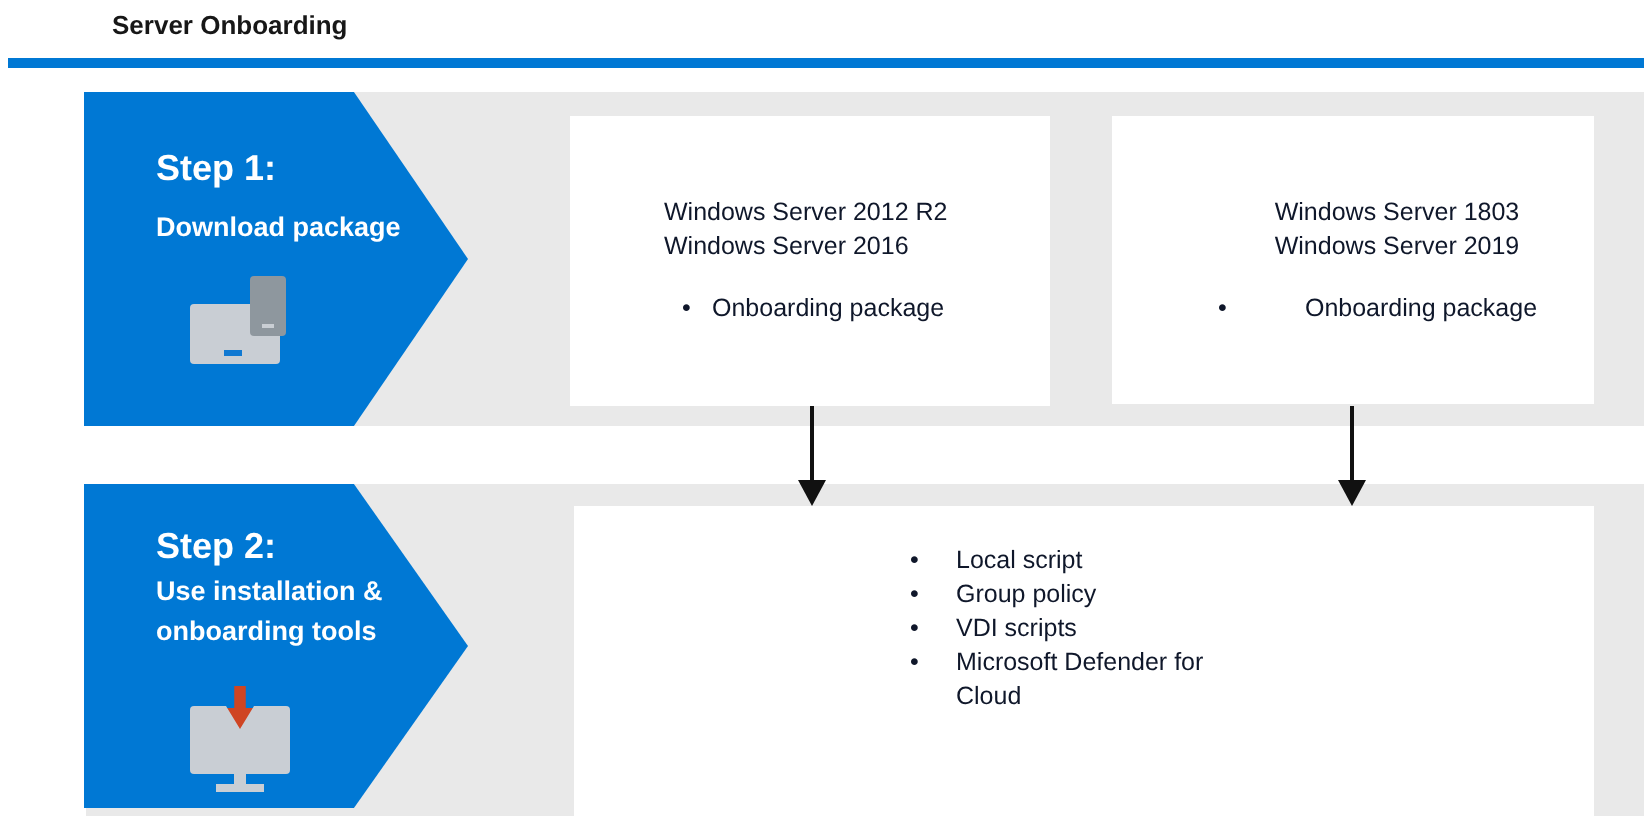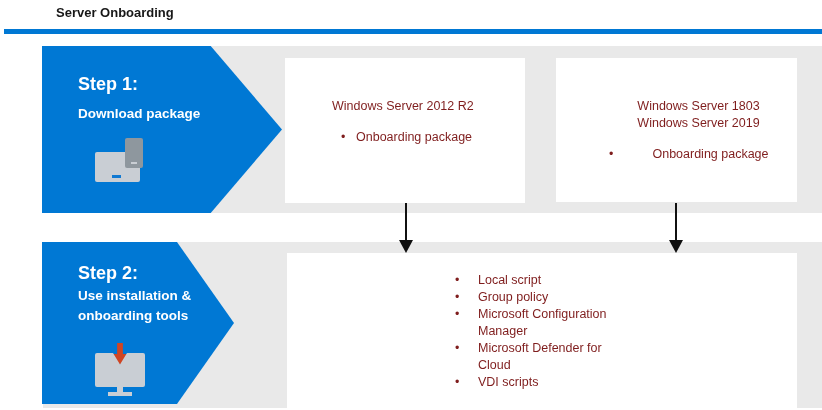--- a/index.html
+++ b/index.html
@@ -15,21 +15,21 @@
   
   .band { position:absolute; left:43px; width:779px; background:#e9e9e9; }
   .band1 { top:46px; height:167px; }
   .band2 { top:242px; height:166px; }
 
   
   .step-arrow {
     position:absolute; left:42px; width:192px; background:#0078d4; color:#ffffff;
     clip-path:polygon(0 0, 70.3% 0, 100% 50%, 70.3% 100%, 0 100%);
   }
-  .step1 { top:46px; height:167px;padding-left:48px; }
+  .step1 { top:46px; height:167px; }
   .step2 { top:242px; height:162px; }
   .step-label { position:absolute; left:36px; font-size:18px; font-weight:700; }
   .step-desc  { position:absolute; left:36px; font-size:13.5px; font-weight:600; line-height:20px; }
   .step1 .step-label { top:28px; }
   .step1 .step-desc  { top:58px; }
   .step2 .step-label { top:21px; }
   .step2 .step-desc  { top:44px; }
 
   
   .devices-icon { position:absolute; left:53px; top:92px; width:52px; height:46px; }
@@ -45,21 +45,21 @@
     clip-path:polygon(32% 0, 68% 0, 68% 50%, 100% 50%, 50% 100%, 0 50%, 32% 50%);
   }
   .monitor {
     position:absolute; left:0; top:15px; width:50px; height:34px; background:#c9ced4; border-radius:2px;
     clip-path:polygon(0 0, 36% 0, 50% 34%, 64% 0, 100% 0, 100% 100%, 0 100%);
   }
   .stand { position:absolute; left:22px; top:49px; width:6px; height:6px; background:#c9ced4; }
   .base  { position:absolute; left:13px; top:54px; width:24px; height:4px; background:#c9ced4; }
 
   
-  .wbox { position:absolute; background:#ffffff; color:#7f1d1d; font-size:12.5px; line-height:17px; }
+  .wbox { position:absolute; background:#ffffff; color:#0f172a; font-size:12.5px; line-height:17px; }
   .box1 { left:285px; top:58px; width:240px; height:145px; }
   .box2 { left:556px; top:58px; width:241px; height:144px; }
   .box1 .inner { margin:40px 0 0 47px; }
   .box2 .inner { margin:40px 0 0 44px;text-align:center; }
   .wbox ul { list-style:none; margin:14px 0 0 0; padding:0; }
   .wbox li { position:relative; padding-left:24px; }
   .wbox li::before { content:"\2022"; position:absolute; left:9px; }
 
   
   .sbox { left:287px; top:253px; width:510px; height:162px; }
@@ -95,20 +95,21 @@
       </div>
       <div class="phone">
         <div class="phone-bar"></div>
       </div>
     </div>
   </div>
 
   <div class="wbox box1">
     <div class="inner">
       <div>Windows Server 2012 R2</div>
+      <div>Windows Server 2016</div>
       <ul>
         <li>Onboarding package</li>
       </ul>
     </div>
   </div>
 
   <div class="wbox box2">
     <div class="inner">
       <div>Windows Server 1803</div>
       <div>Windows Server 2019</div>
@@ -138,19 +139,18 @@
       <div class="monitor"></div>
       <div class="stand"></div>
       <div class="base"></div>
     </div>
   </div>
 
   <div class="wbox sbox">
     <ul>
       <li>Local script</li>
       <li>Group policy</li>
-      <li>Microsoft Configuration Manager</li>
+      <li>VDI scripts</li>
       <li>Microsoft Defender for Cloud</li>
-      <li>VDI scripts</li>
     </ul>
   </div>
 
 </div>
 
 </body></html>

